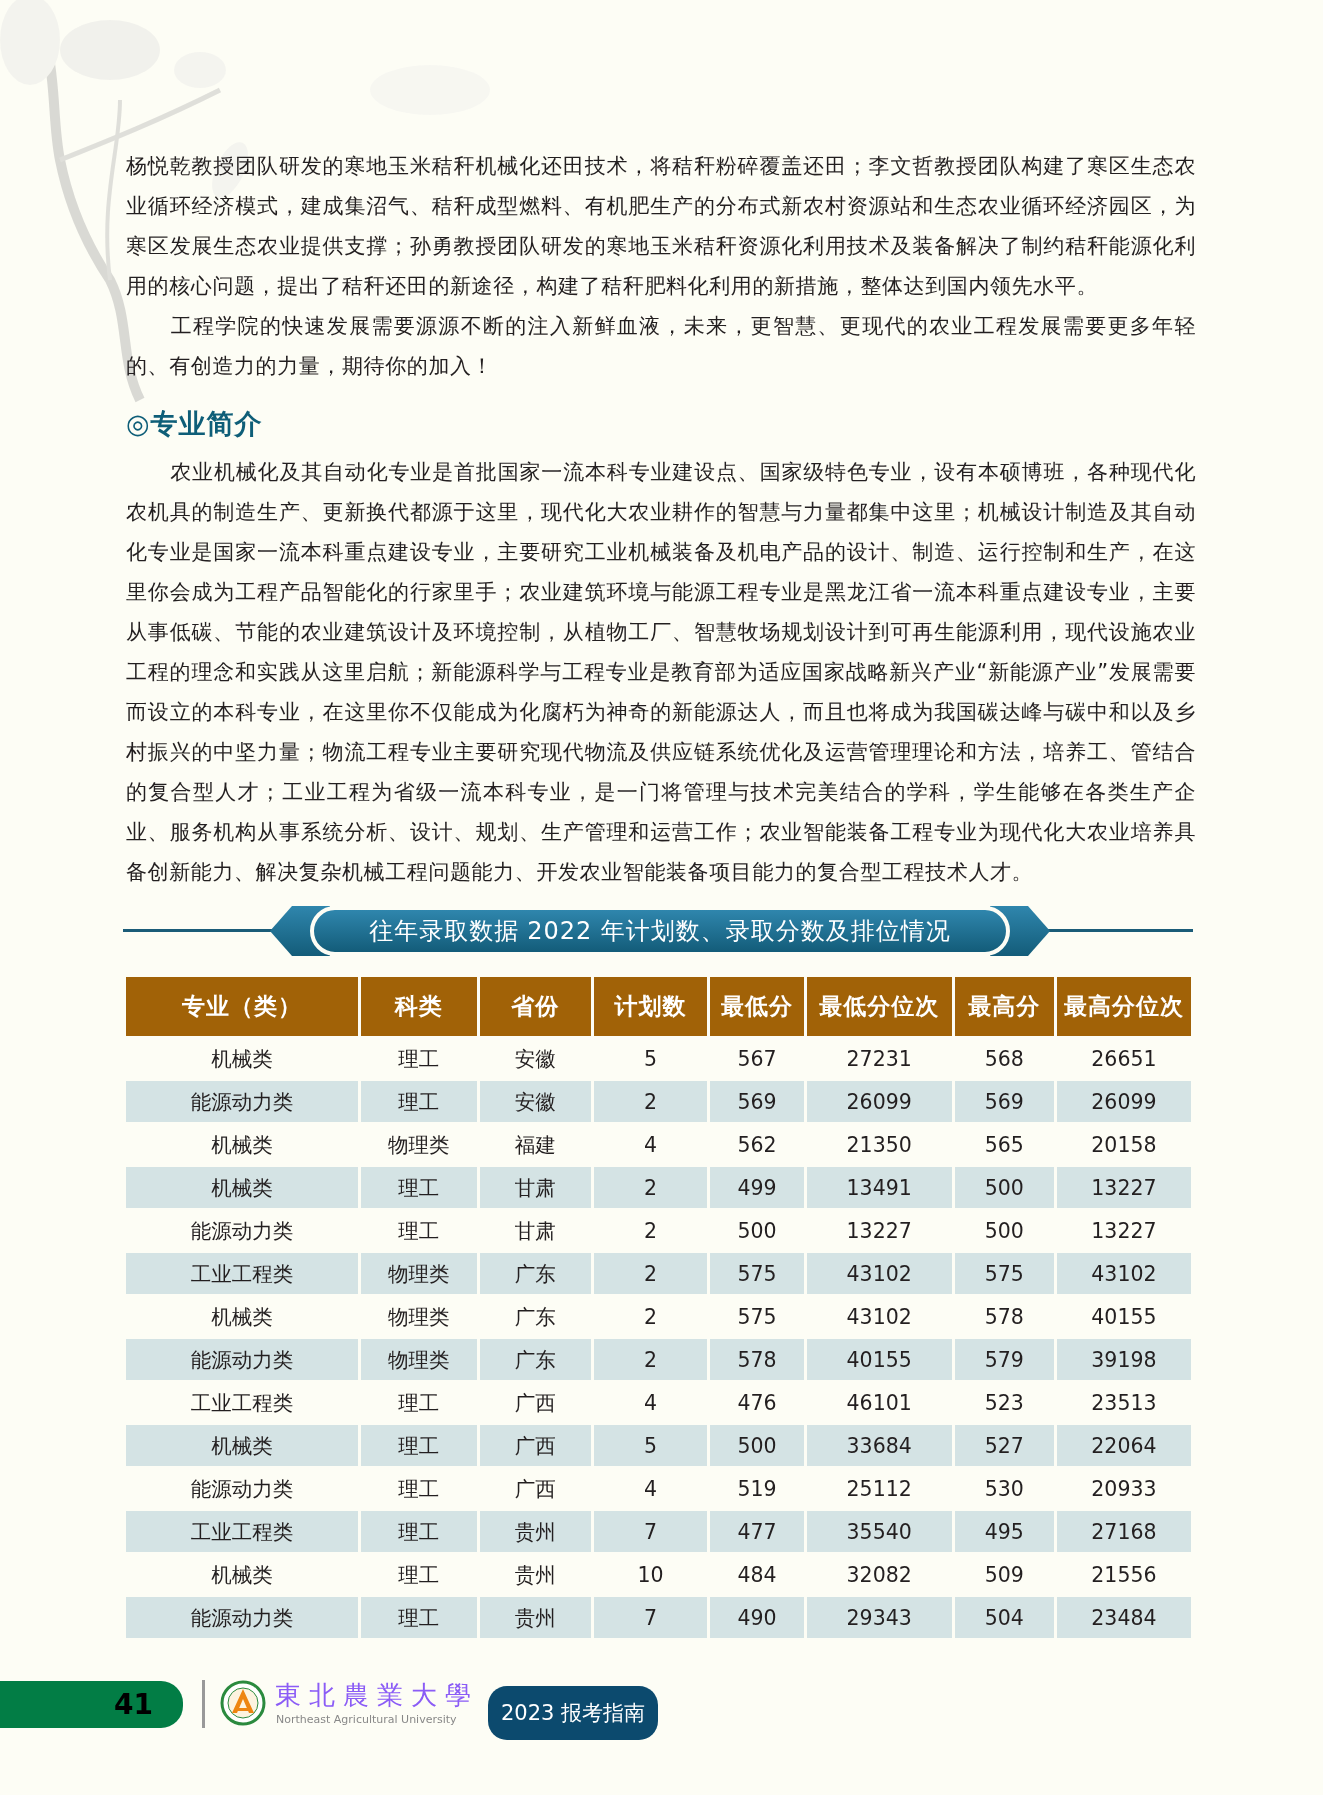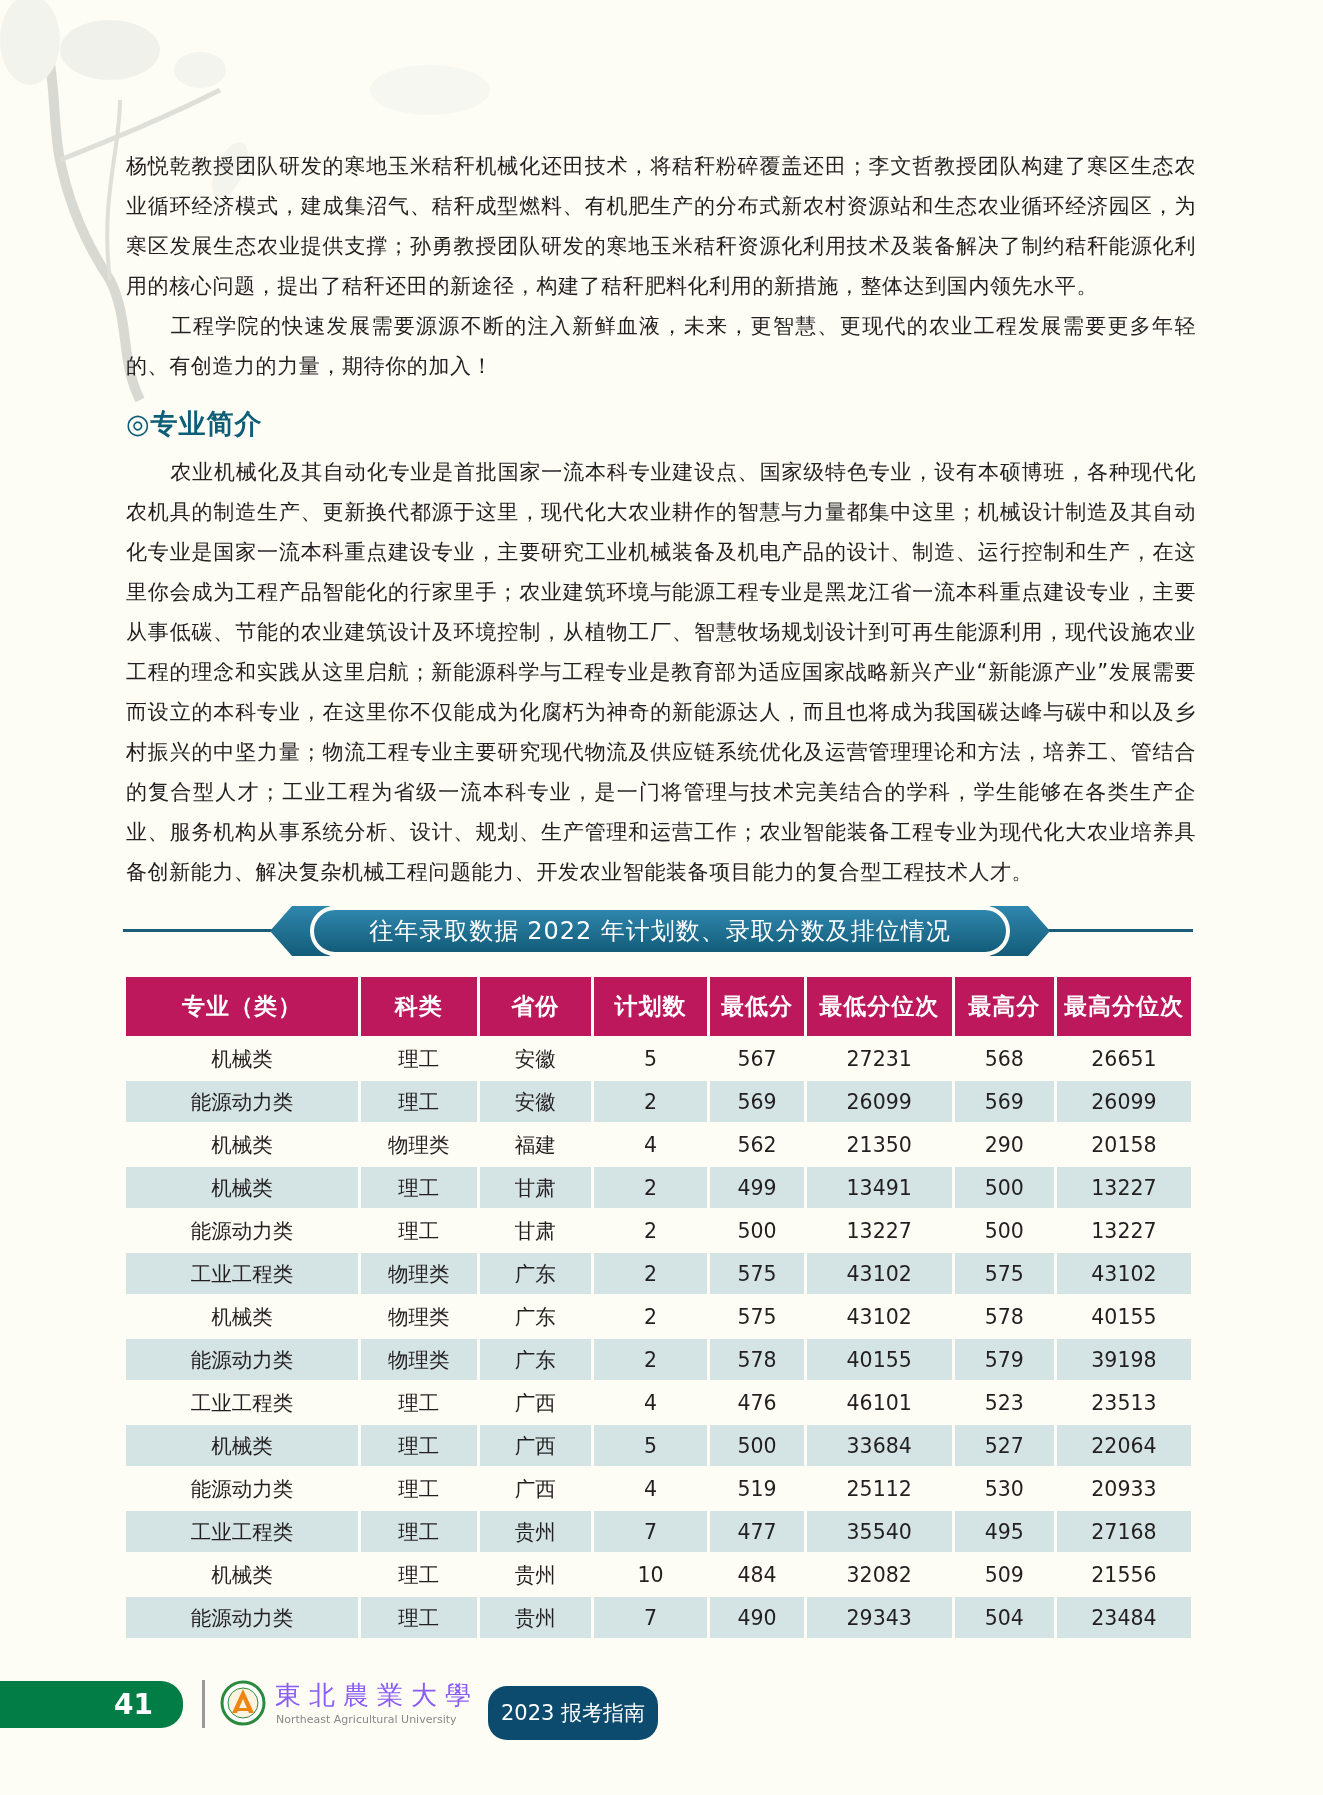--- a/index.html
+++ b/index.html
@@ -6,25 +6,25 @@
   body{width:1323px;height:1795px;background:#fdfdf5;position:relative;overflow:hidden;font-family:"DejaVu Sans","Liberation Sans",sans-serif;color:#231f20;}
   .bg-art{position:absolute;left:0;top:0;width:620px;height:600px;opacity:.35;pointer-events:none;}
   .para{position:absolute;left:126px;width:1070px;font-size:21px;line-height:40px;letter-spacing:0.6px;text-align:justify;}
   .para .indent{display:inline-block;width:44px;}
   .sec-title{position:absolute;left:126px;top:406px;font-size:27px;font-weight:bold;color:#0e5e78;letter-spacing:1px;}
   .banner-line{position:absolute;top:929px;height:3px;background:#1b5c78;}
   .banner{position:absolute;left:270px;top:904px;width:780px;height:54px;}
   .banner-pill{position:absolute;left:40px;top:2px;width:700px;height:50px;border-radius:25px;background:linear-gradient(#2f86ad,#135c79);border:4px solid #fdfdf5;box-sizing:border-box;display:flex;align-items:center;justify-content:center;color:#fff;font-weight:normal;font-size:24px;letter-spacing:1px;}
   .banner-pill .year{margin-left:8px;}
   .tbl{position:absolute;left:126px;top:975px;width:1071px;border-collapse:separate;border-spacing:3px 2px;margin-left:-3px;}
-  .tbl th{background:#be185d;color:#fff;height:59px;font-size:23px;font-weight:bold;text-align:center;padding:0;letter-spacing:1px;}
+  .tbl th{background:#a16207;color:#fff;height:59px;font-size:23px;font-weight:bold;text-align:center;padding:0;letter-spacing:1px;}
   .tbl td{height:41px;font-size:20.5px;text-align:center;padding:0;color:#231f20;}
   .tbl tr.odd td{background:#fdfdf5;}
   .tbl tr.even td{background:#d4e3e4;}
-  .footer-page{position:absolute;left:0;top:1681px;width:183px;height:47px;background:#027d45;border-radius:0 22px 22px 0;color:#ffffff;font-size:28px;font-weight:bold;display:flex;align-items:center;justify-content:flex-end;padding-right:30px;box-sizing:border-box;}
+  .footer-page{position:absolute;left:0;top:1681px;width:183px;height:47px;background:#027d45;border-radius:0 22px 22px 0;color:#000000;font-size:28px;font-weight:bold;display:flex;align-items:center;justify-content:flex-end;padding-right:30px;box-sizing:border-box;}
   .footer-divider{position:absolute;left:202px;top:1680px;width:3px;height:48px;background:#999;}
   .logo{position:absolute;left:220px;top:1680px;width:46px;height:46px;}
   .uni-cn{position:absolute;left:275px;top:1678px;font-family:"DejaVu Serif",serif;font-size:26px;color:#8b5cf6;letter-spacing:8px;}
   .uni-en{position:absolute;left:276px;top:1713px;font-size:11px;color:#888;}
   .guide-pill{position:absolute;left:488px;top:1686px;width:170px;height:54px;border-radius:19px;background:#0c4a6e;color:#fff;font-size:21px;display:flex;align-items:center;justify-content:center;}
 </style>
 </head>
 <body>
 
 <svg class="bg-art" viewBox="0 0 620 600">
@@ -110,21 +110,21 @@
         <td>569</td>
         <td>26099</td>
       </tr>
       <tr class="odd">
         <td>机械类</td>
         <td>物理类</td>
         <td>福建</td>
         <td>4</td>
         <td>562</td>
         <td>21350</td>
-        <td>290</td>
+        <td>565</td>
         <td>20158</td>
       </tr>
       <tr class="even">
         <td>机械类</td>
         <td>理工</td>
         <td>甘肃</td>
         <td>2</td>
         <td>499</td>
         <td>13491</td>
         <td>500</td>

